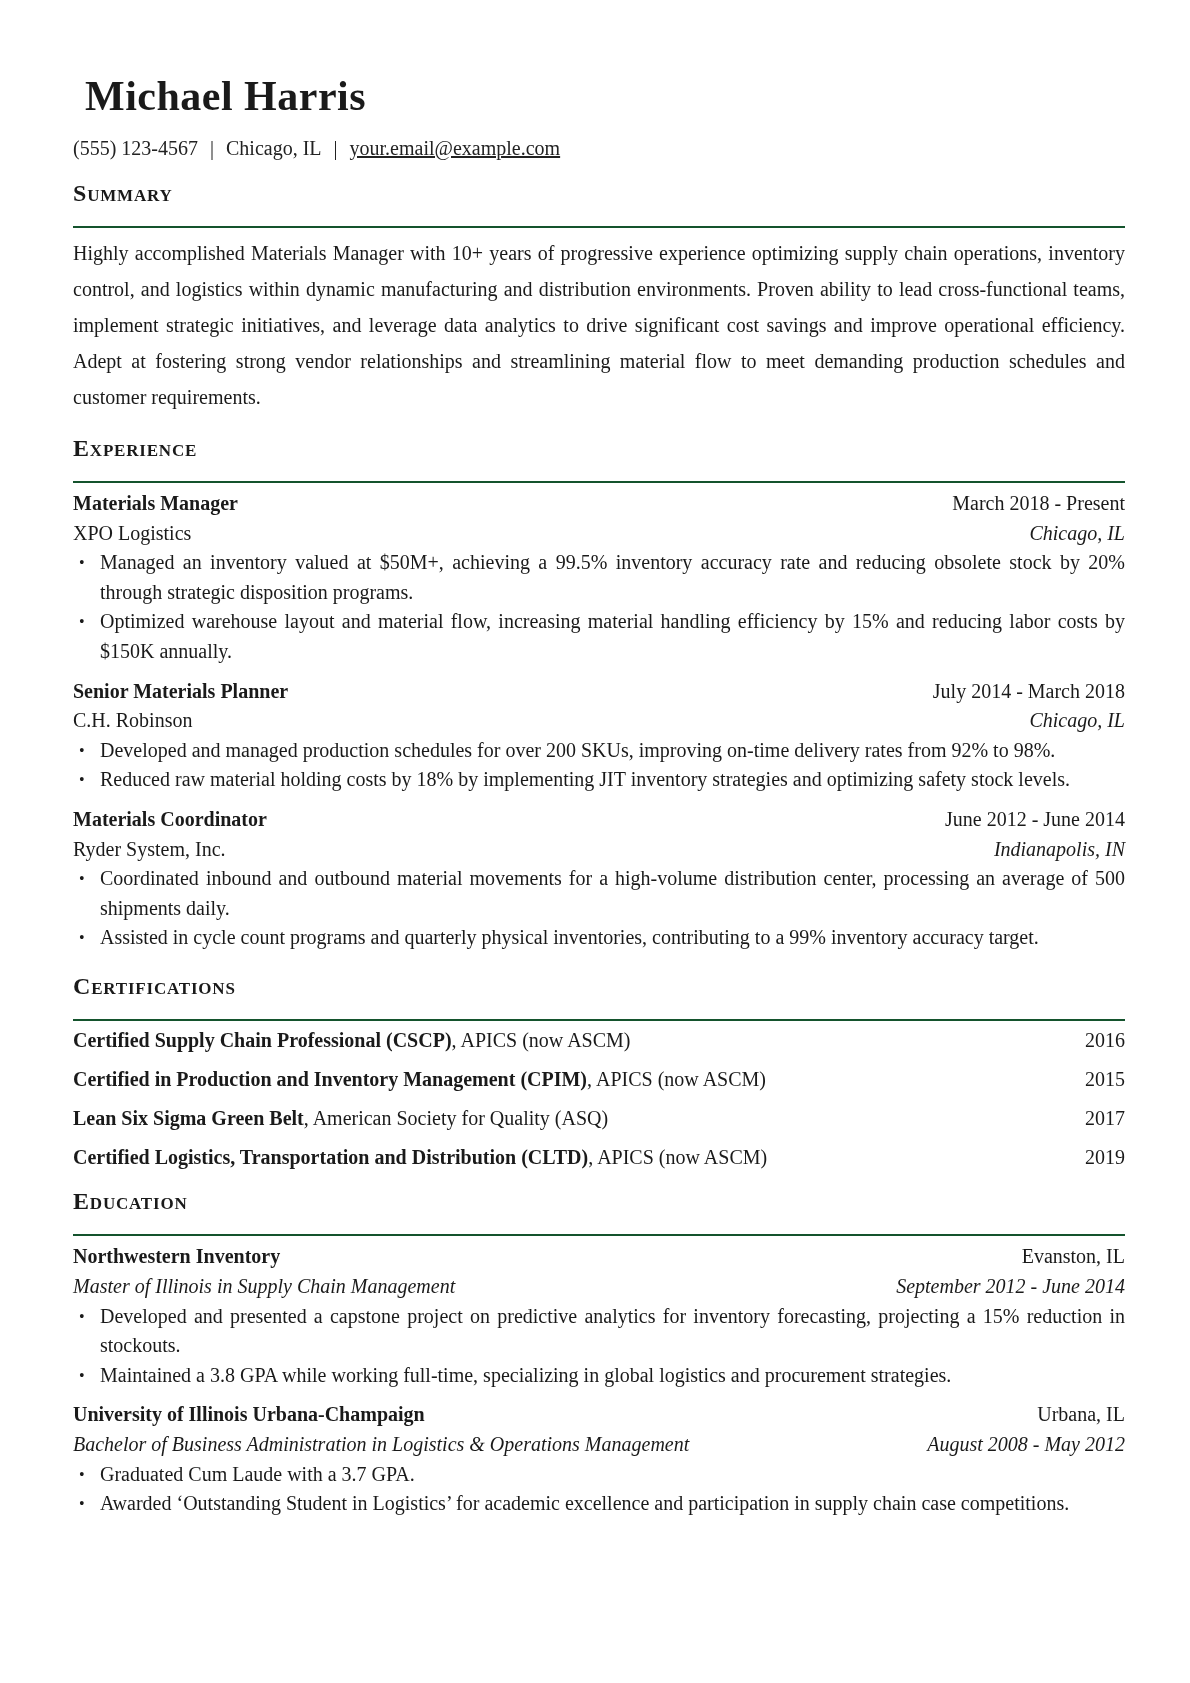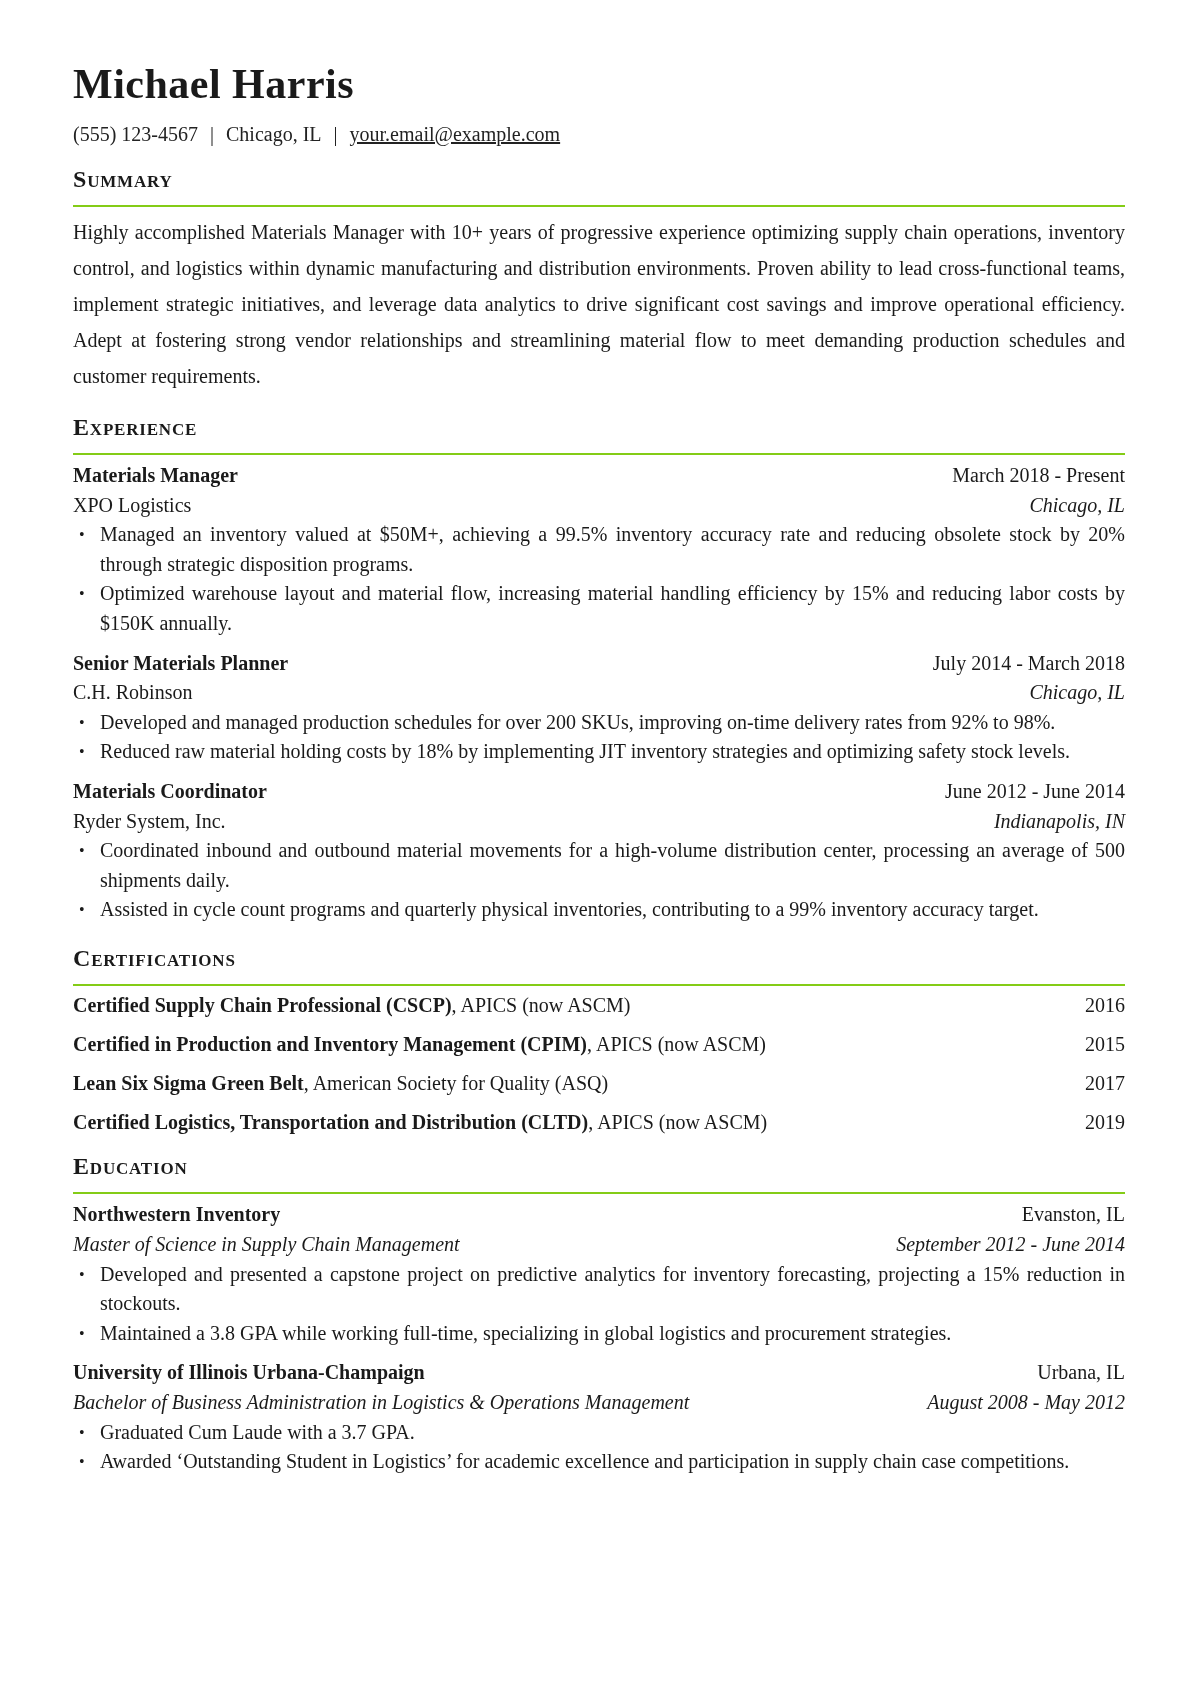--- a/index.html
+++ b/index.html
@@ -4,34 +4,34 @@
   <style>
     html, body { margin: 0; padding: 0; background: #ffffff; }
     body {
       width: 1190px; height: 1683px; position: relative; overflow: hidden;
       font-family: "DejaVu Serif", "Liberation Serif", serif;
       color: #1a1a1a;
     }
     .page { position: absolute; left: 73px; top: 58px; width: 1052px; }
     .name {
       font-family: "Liberation Serif", serif;
-      font-weight: bold; font-size: 42px; line-height: 52px; margin: 0;
+      font-weight: bold; font-size: 42px; line-height: 52px; margin: 12px;
       letter-spacing: 0.5px;
     }
     .contact {
       font-family: "Liberation Serif", serif;
       font-size: 20px; line-height: 28px; margin-top: 10px; color: #222;
     }
     .contact .sep { margin: 0 12px; }
     .contact a { color: #222; text-decoration: underline; }
     .section-title {
       font-family: "Liberation Serif", serif;
       font-variant: small-caps; font-weight: bold; font-size: 24px;
       letter-spacing: 0.8px; margin: 0; line-height: 30px;
-      border-bottom: 2px solid #84cc16; padding-bottom: 11px;
+      border-bottom: 2px solid #14532d; padding-bottom: 18px;
     }
     .section { margin-top: 16px; }
     .body-text {
       font-family: "Liberation Serif", serif;
       font-size: 20px; line-height: 36px; text-align: justify; margin-top: 7px;
     }
     .entry { margin-top: 6px; }
     .entry + .entry { margin-top: 10px; }
     .row {
       display: flex; justify-content: space-between; align-items: flex-start;
@@ -141,21 +141,21 @@
 
   <div class="section" style="margin-top:14px;">
     <h2 class="section-title">Education</h2>
 
     <div class="entry">
       <div class="row">
         <span class="bold">Northwestern Inventory</span>
         <span>Evanston, IL</span>
       </div>
       <div class="row">
-        <span class="ital">Master of Science in Supply Chain Management</span>
+        <span class="ital">Master of Illinois in Supply Chain Management</span>
         <span class="ital">September 2012 - June 2014</span>
       </div>
       <ul class="bullets">
         <li><span class="dot">•</span><span>Developed and presented a capstone project on predictive analytics for inventory forecasting, projecting a 15% reduction in stockouts.</span></li>
         <li><span class="dot">•</span><span>Maintained a 3.8 GPA while working full-time, specializing in global logistics and procurement strategies.</span></li>
       </ul>
     </div>
 
     <div class="entry">
       <div class="row">

